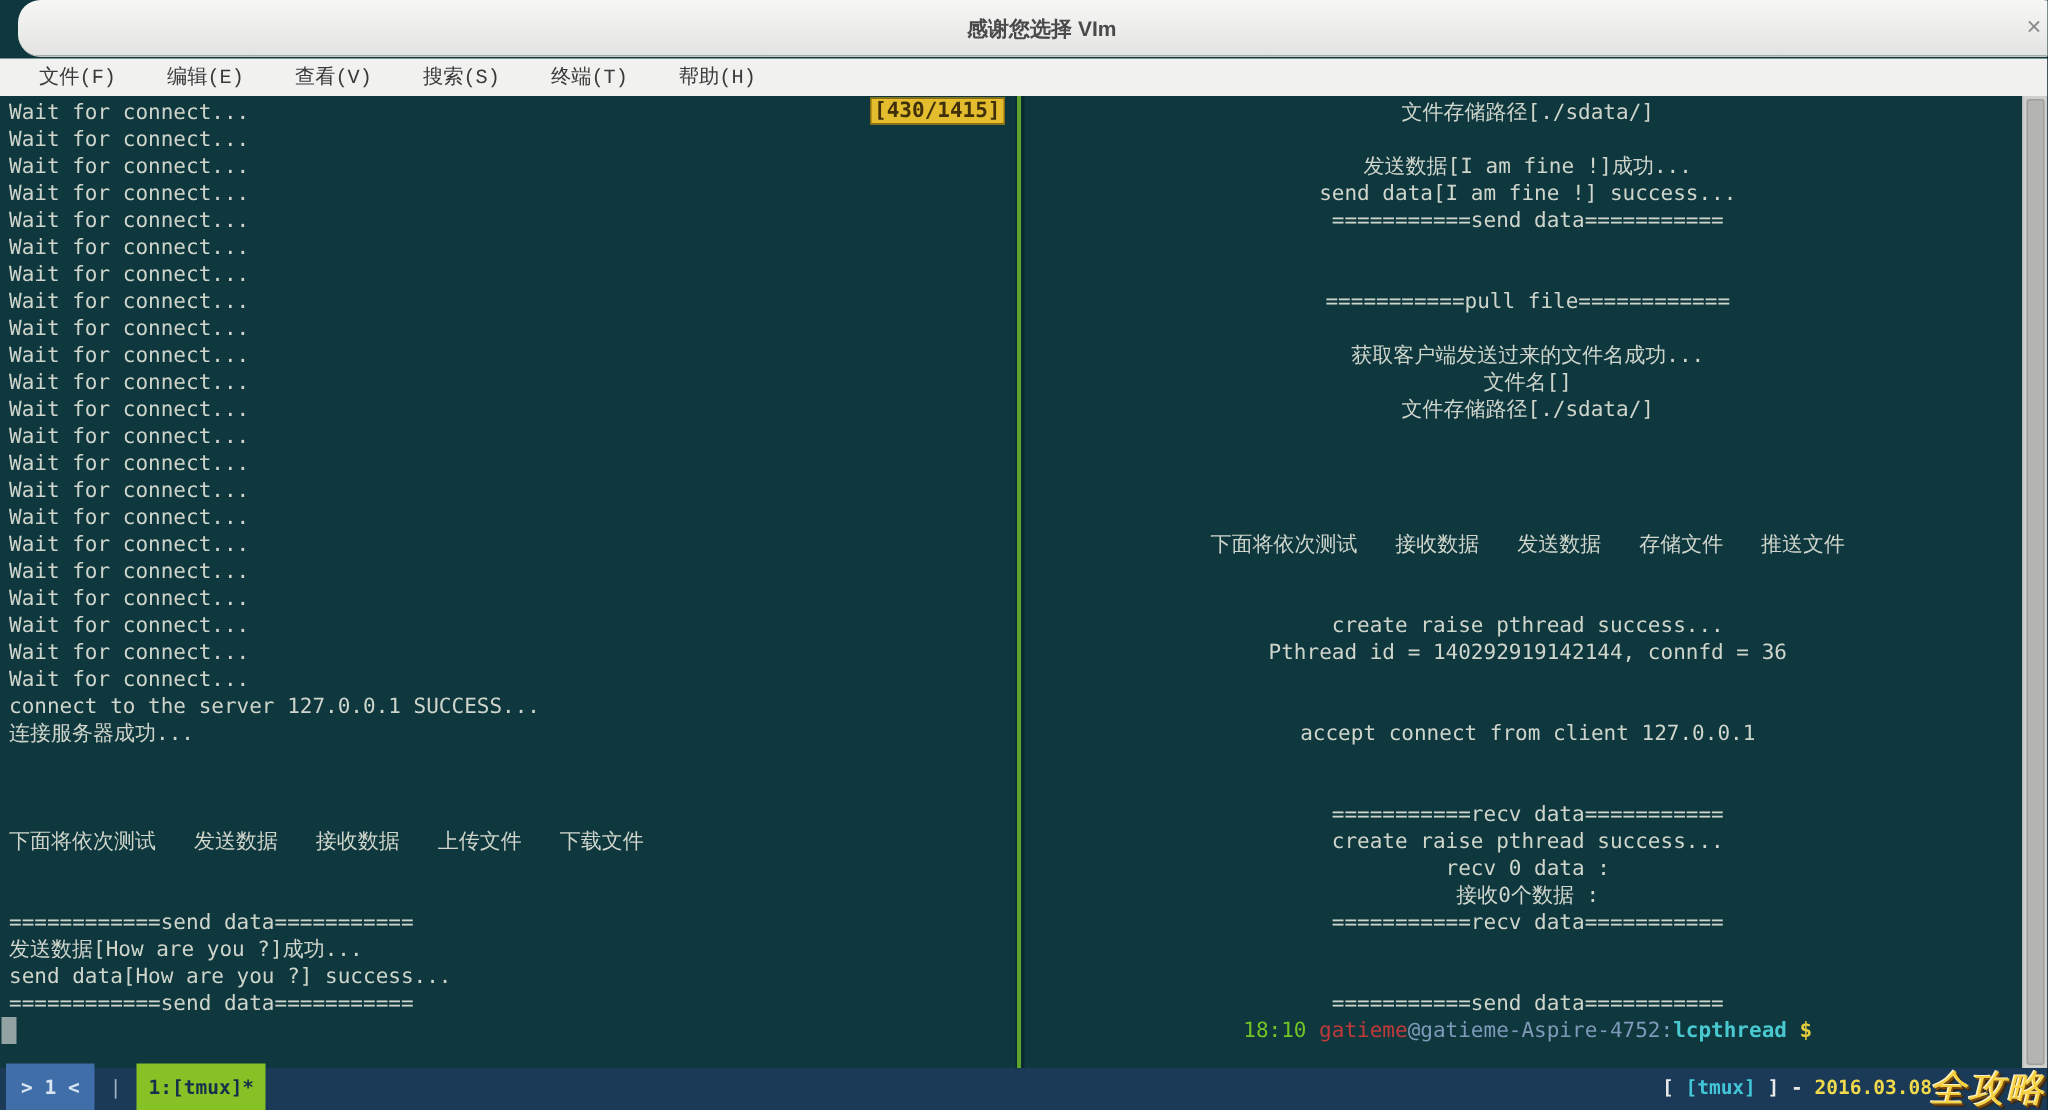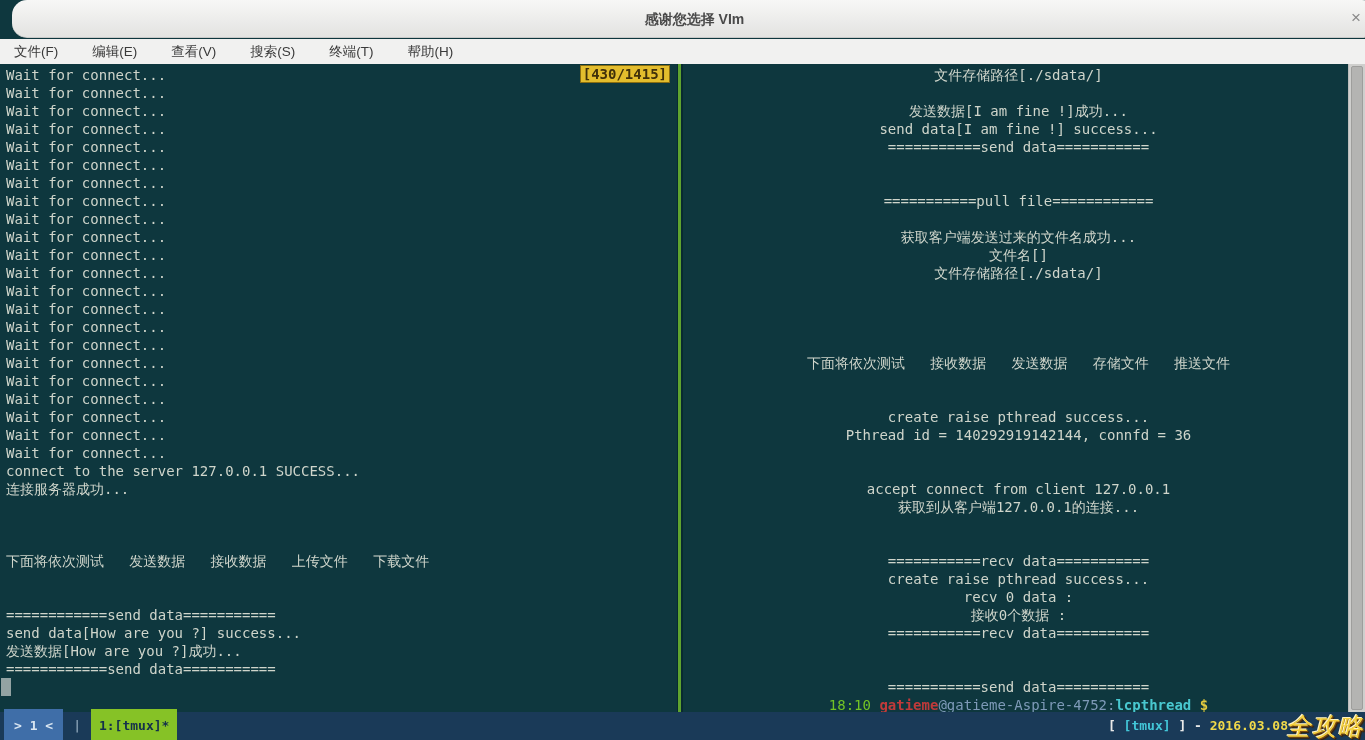--- a/index.html
+++ b/index.html
@@ -22,21 +22,21 @@
   .titlebar{position:absolute;top:0;left:12px;width:100%;height:38px;
     background:linear-gradient(#f7f7f6,#e3e3e1);
     border-bottom:1px solid #c9c9c7;border-radius:15px;}
   .title-text{position:absolute;top:11px;left:0;width:100%;text-align:center;
     font-size:14px;font-weight:bold;color:#4a4a4a;}
   .close-btn{position:absolute;top:9px;right:12px;width:18px;height:18px;
     color:#8a8a8a;font-size:17px;line-height:18px;text-align:center;cursor:pointer;}
 
   
   .menubar{position:absolute;top:39px;left:0;width:100%;height:25px;
-    background:#f1f1f0;display:flex;align-items:center;padding-left:4px;}
+    background:#f1f1f0;display:flex;align-items:flex-start;padding-left:16px;font-family:Liberation Mono, monospace;}
   .menu-item{font-size:13.5px;color:#3a3a3a;padding:3px 10px;margin-right:14px;cursor:default;}
 
   
   .terminal{position:absolute;top:64px;left:0;width:1365px;height:648px;background:var(--terminal-bg);}
   .pane{position:absolute;top:0;height:648px;overflow:hidden;
     font-family:"DejaVu Sans Mono","Liberation Mono",monospace;
     font-size:14px;line-height:18px;color:var(--terminal-fg);}
   .pane .lines{padding:2px 0 0 6px;}
   .term-line{white-space:pre;height:18px;}
   .pane-left{left:0;width:677px;}
@@ -46,21 +46,21 @@
     cursor:col-resize;}
   .badge{position:absolute;top:1px;right:7px;
     font-family:"DejaVu Sans Mono","Liberation Mono",monospace;
     font-size:14px;font-weight:bold;
     background:var(--badge-bg);color:#40300a;border:1px solid #8a6d10;
     padding:0 2px;line-height:16px;}
   .cursor{position:absolute;left:1px;top:614px;width:10px;height:18px;background:#93a3a3;}
 
   
   .c-green{color:#73c425;}
-  .c-red{color:#c03a3a;font-weight:bold;}
+  .c-red{color:#c03a3a;font-weight:normal;}
   .c-blue{color:#7e9ab8;}
   .c-cyan{color:#49c8d0;font-weight:bold;}
   .c-yellow{color:#e3cb3f;font-weight:bold;}
 
   
   .scrollbar{position:absolute;right:0;top:0;width:17px;height:648px;
     background:#cfcfcd;border-left:1px solid #bdbdbb;}
   .scroll-thumb{position:absolute;left:2px;top:2px;width:12px;height:644px;
     background:#b4b4b2;border:1px solid #9e9e9c;border-radius:2px;}
 
@@ -129,22 +129,22 @@
           <div class="term-line">Wait for connect...</div>
           <div class="term-line">connect to the server 127.0.0.1 SUCCESS...</div>
           <div class="term-line">连接服务器成功...</div>
           <div class="term-line">&nbsp;</div>
           <div class="term-line">&nbsp;</div>
           <div class="term-line">&nbsp;</div>
           <div class="term-line">下面将依次测试   发送数据   接收数据   上传文件   下载文件</div>
           <div class="term-line">&nbsp;</div>
           <div class="term-line">&nbsp;</div>
           <div class="term-line">============send data===========</div>
+          <div class="term-line">发送数据[How are you ?]成功...</div>
           <div class="term-line">send data[How are you ?] success...</div>
-          <div class="term-line">发送数据[How are you ?]成功...</div>
           <div class="term-line">============send data===========</div>
           <div class="term-line">&nbsp;</div>
         </div>
       <div class="badge">[430/1415]</div>
       <div class="cursor"></div>
     </div>
 
     <div class="divider"></div>
 
     <div class="pane pane-right">
@@ -166,21 +166,20 @@
           <div class="term-line">&nbsp;</div>
           <div class="term-line">&nbsp;</div>
           <div class="term-line">下面将依次测试   接收数据   发送数据   存储文件   推送文件</div>
           <div class="term-line">&nbsp;</div>
           <div class="term-line">&nbsp;</div>
           <div class="term-line">create raise pthread success...</div>
           <div class="term-line">Pthread id = 140292919142144, connfd = 36</div>
           <div class="term-line">&nbsp;</div>
           <div class="term-line">&nbsp;</div>
           <div class="term-line">accept connect from client 127.0.0.1</div>
-          <div class="term-line">获取到从客户端127.0.0.1的连接...</div>
           <div class="term-line">&nbsp;</div>
           <div class="term-line">&nbsp;</div>
           <div class="term-line">===========recv data===========</div>
           <div class="term-line">create raise pthread success...</div>
           <div class="term-line">recv 0 data :</div>
           <div class="term-line">接收0个数据 :</div>
           <div class="term-line">===========recv data===========</div>
           <div class="term-line">&nbsp;</div>
           <div class="term-line">&nbsp;</div>
           <div class="term-line">===========send data===========</div>

